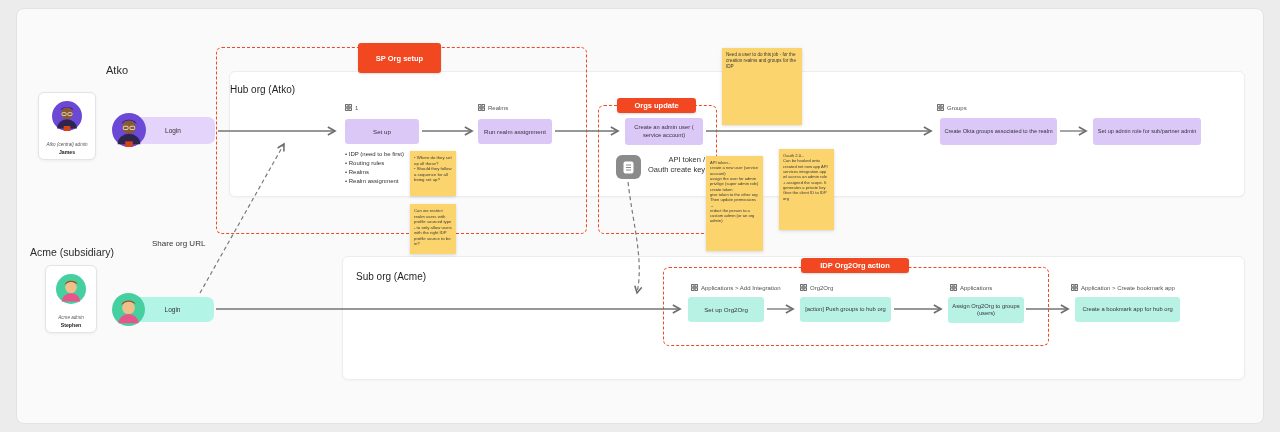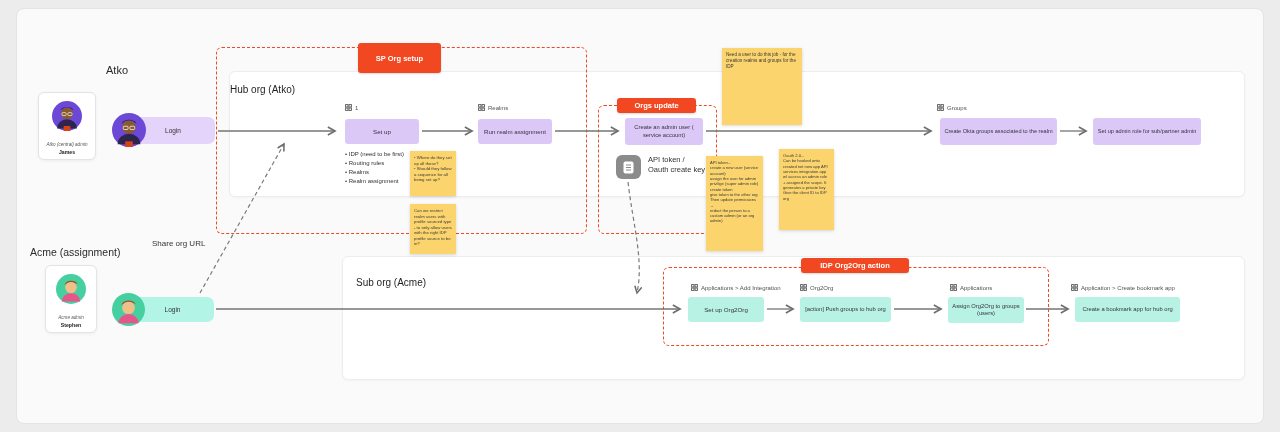--- a/index.html
+++ b/index.html
@@ -44,21 +44,21 @@
 </style>
 </head>
 <body>
 
 <div class="canvas">
   <div class="frame"></div>
 
   <div class="org-box" style="left:229px;top:71px;width:1014px;height:124px;"></div>
   <div class="org-box" style="left:342px;top:256px;width:901px;height:122px;"></div>
   <div class="org-title" style="left:230px;top:84px;">Hub org (Atko)</div>
-  <div class="org-title" style="left:356px;top:277px;">Sub org (Acme)</div>
+  <div class="org-title" style="left:356px;top:271px;">Sub org (Acme)</div>
 
   <div class="dashed-group" style="left:216px;top:47px;width:369px;height:185px;"></div>
   <div class="dashed-group" style="left:598px;top:105px;width:117px;height:127px;"></div>
   <div class="dashed-group" style="left:663px;top:267px;width:384px;height:77px;"></div>
 
   <svg class="arrows" width="1280" height="432">
     <defs>
       <marker id="arr" markerWidth="9" markerHeight="9" refX="6" refY="3.5" orient="auto">
         <path d="M0.5,0.5 L6,3.5 L0.5,6.5" fill="none" stroke="#6e6e6e" stroke-width="1.3"></path>
       </marker>
@@ -108,21 +108,21 @@
         <circle cx="18" cy="18" r="18" fill="#6b49d6"></circle>
         <circle cx="18" cy="15" r="7" fill="#8a5a2b"></circle>
         <path d="M10,11 a9,7 0 0 1 16,0 l-2,-1 a7,5 0 0 0 -12,0 z" fill="#241436"></path>
         <rect x="12" y="14" width="5" height="3.5" rx="1" fill="none" stroke="#fff" stroke-width="0.8"></rect>
         <rect x="19" y="14" width="5" height="3.5" rx="1" fill="none" stroke="#fff" stroke-width="0.8"></rect>
         <path d="M6,33 a12,11 0 0 1 24,0 z" fill="#2e2450"></path>
         <path d="M14,30 h8 v6 h-8 z" fill="#d84315"></path>
       </svg>
   </div>
 
-  <div class="heading" style="left:30px;top:246px;font-size:10.5px;">Acme (assignment)</div>
+  <div class="heading" style="left:30px;top:246px;font-size:10.5px;">Acme (subsidiary)</div>
   <div class="persona-card" style="left:45px;top:265px;width:52px;height:68px;">
     <span>
       <svg width="30" height="30" viewBox="0 0 36 36">
           <circle cx="18" cy="18" r="18" fill="#46d0a0"></circle>
           <circle cx="18" cy="16" r="7" fill="#f0c08a"></circle>
           <path d="M10,13 a9,8 0 0 1 16,-1 l-3,-1 a7,5 0 0 0 -11,1 z" fill="#a34d2a"></path>
           <path d="M7,33 a11,10 0 0 1 22,0 z" fill="#e8558a"></path>
         </svg>
     </span>
     <div class="persona-role">Acme admin</div>
@@ -184,21 +184,21 @@
   <div class="api-icon" style="left:616px;top:155px;width:25px;height:24px;">
     <svg width="11" height="13" viewBox="0 0 11 13">
         <rect x="0.5" y="0.5" width="10" height="12" rx="2" fill="#fff"></rect>
         <g stroke="#8b8b8b" stroke-width="1">
           <line x1="3" y1="4" x2="8" y2="4"></line>
           <line x1="3" y1="6.5" x2="8" y2="6.5"></line>
           <line x1="3" y1="9" x2="8" y2="9"></line>
         </g>
       </svg>
   </div>
-  <div class="api-text" style="left:648px;top:155px;">
+  <div class="api-text" style="left:648px;top:155px;text-align:right;">
     <div>API token /</div>
     <div>Oauth create key</div>
   </div>
 
   <div class="obj-label" style="left:937px;top:104px;">
     <svg width="7" height="7" viewBox="0 0 7 7">
         <g fill="none" stroke="#555" stroke-width="0.9">
           <rect x="0.6" y="0.6" width="2.4" height="2.4"></rect>
           <rect x="4" y="0.6" width="2.4" height="2.4"></rect>
           <rect x="0.6" y="4" width="2.4" height="2.4"></rect>

